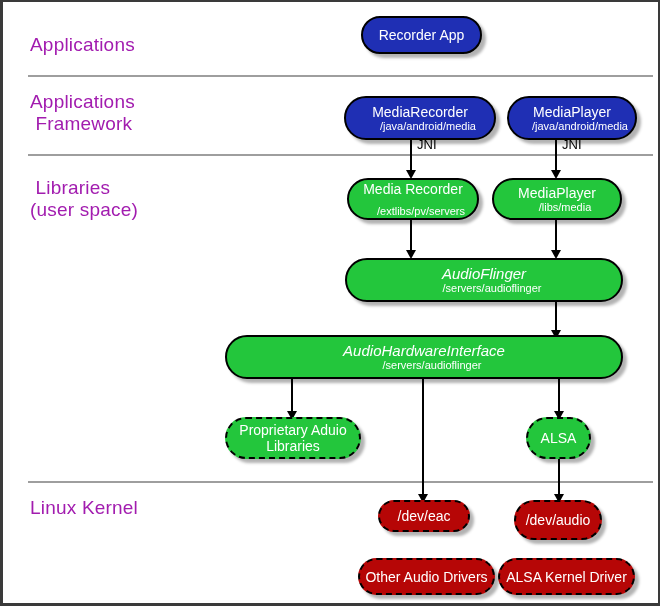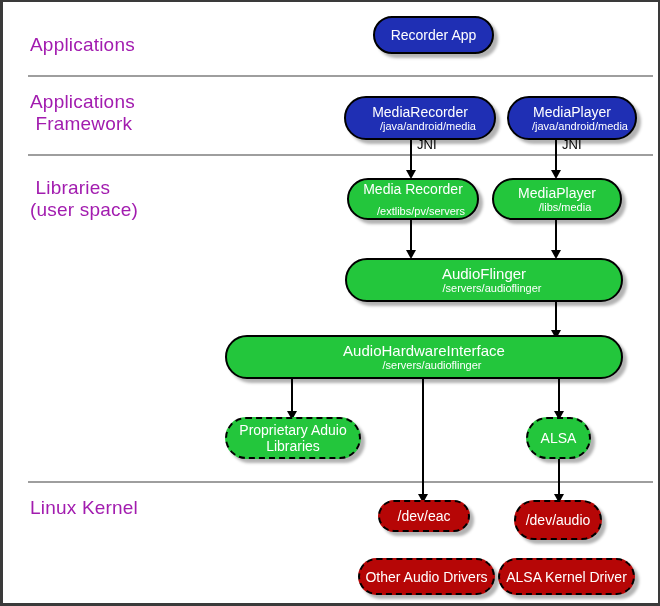--- a/index.html
+++ b/index.html
@@ -78,21 +78,21 @@
   .node .sub{
     font-size:11px;
     line-height:13px;
     white-space:nowrap;
     margin-left:16px;
   }
   .node.blue{background:#1f2fb4;}
   .node.green{background:#23c63c;}
   .node.red{background:#b60606;}
   .node.dashed{border-style:dashed;}
-  .node.big .title{font-size:15px;line-height:17px;}
+  .node.big .title{font-size:15px;line-height:17px;font-style:italic;}
 </style>
 </head>
 <body>
 
 <div id="canvas">
 
   <div class="layer-label" style="left:27px;top:32px;">Applications</div>
 
   <div class="layer-label" style="left:27px;top:89px;">Applications
  Framework</div>
@@ -128,21 +128,21 @@
 
   <div class="vline" style="left:419px;top:375px;height:122px;"></div>
   <div class="arrowhead" style="left:415px;top:492px;"></div>
 
   <div class="vline" style="left:555px;top:375px;height:40px;"></div>
   <div class="arrowhead" style="left:551px;top:409px;"></div>
 
   <div class="vline" style="left:555px;top:455px;height:42px;"></div>
   <div class="arrowhead" style="left:551px;top:492px;"></div>
 
-  <div class="node blue" style="left:370px;top:14px;width:121px;height:38px;justify-content:center;">
+  <div class="node blue" style="left:358px;top:14px;width:121px;height:38px;justify-content:center;">
     <span class="title">Recorder App</span>
   </div>
 
 
   <div class="node blue" style="left:341px;top:94px;width:152px;height:44px;">
     <span class="title">MediaRecorder</span>
     <span class="sub">/java/android/media</span>
   </div>
 
   <div class="node blue" style="left:504px;top:94px;width:130px;height:44px;">

